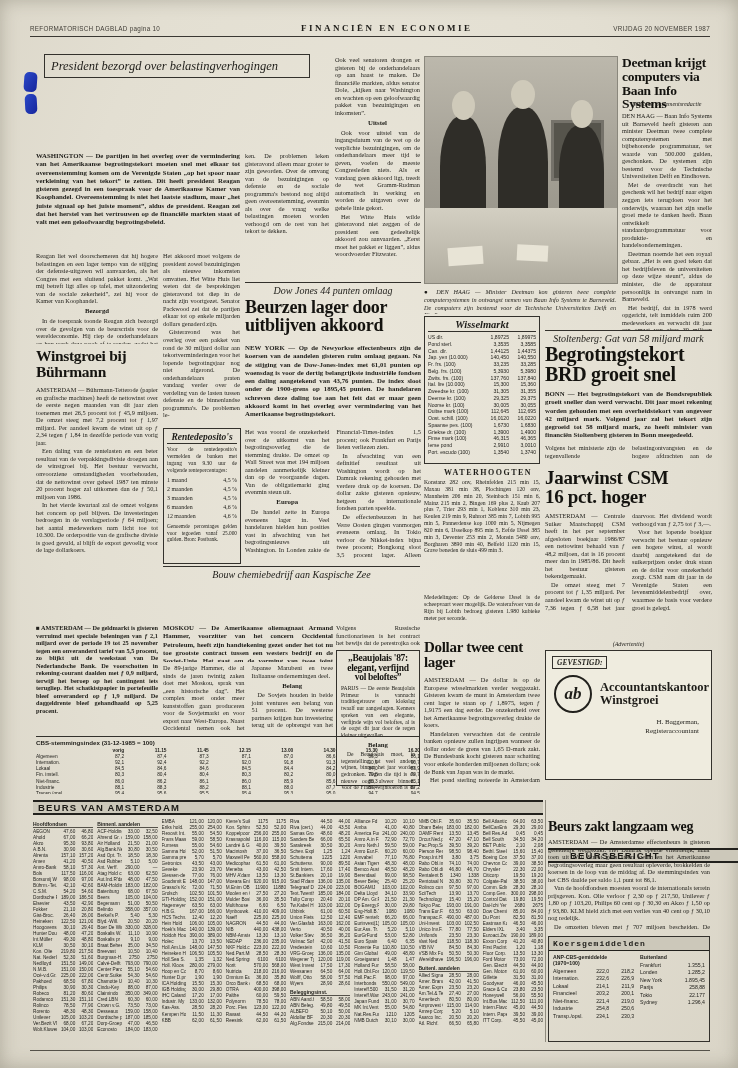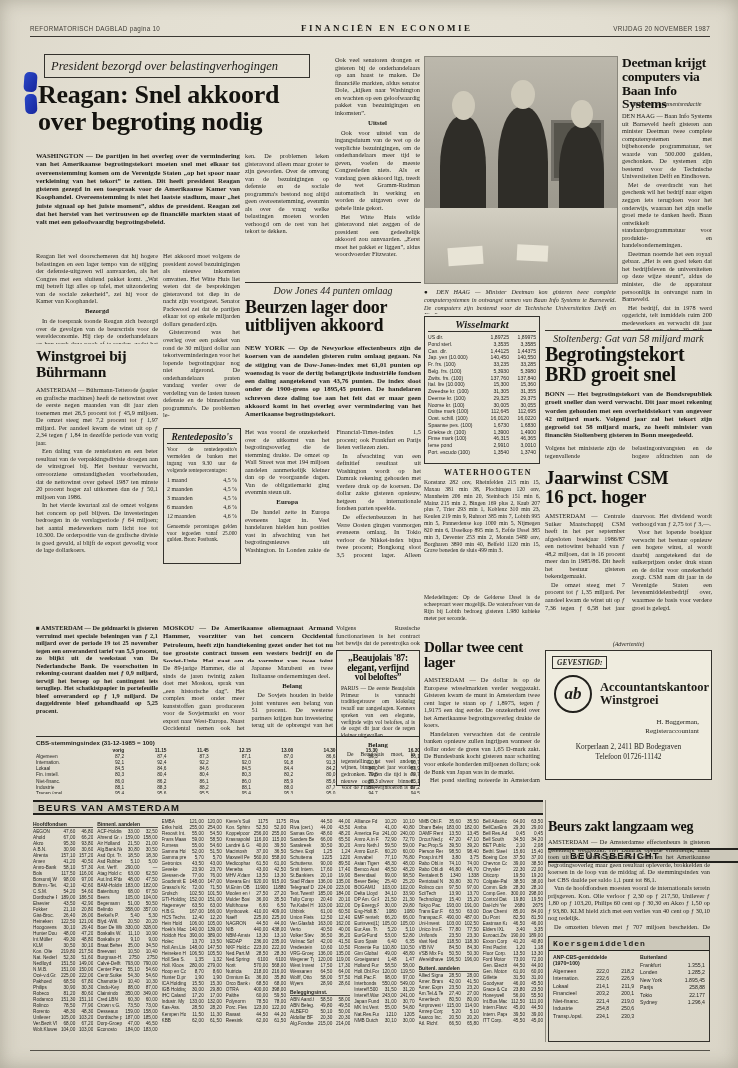--- a/index.html
+++ b/index.html
@@ -92,21 +92,20 @@
     <span class="mh-center">FINANCIËN EN ECONOMIE</span>
     <span class="mh-right sans">VRIJDAG 20 NOVEMBER 1987</span>
   </div>
 
   <div class="abs bluemark" style="left:24px;top:72px;width:13px;height:20px;transform:rotate(4deg);"></div>
   <div class="abs bluemark" style="left:25px;top:94px;width:12px;height:20px;transform:rotate(-3deg);"></div>
 
   <div class="abs kickbox" style="left:44px;top:54px;width:252px;height:20px;">
     <span>President bezorgd over belastingverhogingen</span>
   </div>
-  <div class="abs hl" style="left:38px;top:82px;width:260px;font-size:26px;">Reagan: Snel akkoord over begroting nodig</div>
   <div class="abs lead j" style="left:36px;top:152px;width:204px;height:96px;">WASHINGTON — De partijen in het overleg over de vermindering van het Amerikaanse begrotingstekort moeten snel met elkaar tot overeenstemming komen om de Verenigde Staten „op het spoor naar verkleining van het tekort” te zetten. Dit heeft president Reagan gisteren gezegd in een toespraak voor de Amerikaanse Kamer van Koophandel. Overeenstemming is niet het laatste stadium, maar „het juiste signaal op het juiste moment”, aldus de president. Reagan zei dat het herstel van het vertrouwen op de financiële markten staat of valt met een geloofwaardig begrotingsbeleid.</div>
   <div class="abs body j" style="left:36px;top:252px;width:122px;height:92px;">
       <div class="para">Reagan liet wel doorschemeren dat hij hogere belastingen en een lager tempo van de stijging der defensie-uitgaven wil aanvaarden, als het Congres met een sluitend pakket komt. „Wat mij betreft ligt alles op tafel, met uitzondering van de sociale zekerheid”, zei hij voor de Kamer van Koophandel.</div>
       <div class="hdr">Bezorgd</div>
       <div class="para">In de toespraak toonde Reagan zich bezorgd over de gevolgen van de beurscrisis voor de wereldeconomie. Hij riep de onderhandelaars op hun werk deze week af te ronden, zodat het overleg niet in het slop raakt.</div>
     </div>
   <div class="abs body j" style="left:163px;top:252px;width:77px;height:172px;">
       <div class="para">Het akkoord moet volgens de president zowel bezuinigingen als nieuwe inkomsten omvatten. Het Witte Huis liet weten dat de besprekingen gisteravond tot diep in de nacht zijn voortgezet. Senator Packwood zei dat de partijen elkaar tot op enkele miljarden dollars genaderd zijn.</div>
       <div class="para">Gisteravond was het overleg over een pakket van rond de 30 miljard dollar aan tekortverminderingen voor het lopende begrotingsjaar nog niet afgerond. De onderhandelaars praten vandaag verder over de verdeling van de lasten tussen defensie en de binnenlandse programma's. De problemen le-</div>
     </div>
@@ -273,24 +272,20 @@
         </div>
       <div>
         <div class="ad-n1">Accountantskantoor</div>
         <div class="ad-n2">Winstgroei</div>
       </div>
     </div>
     <div class="ad-person">
       <div>H. Baggerman,</div>
       <div>Registeraccountant</div>
     </div>
-    <div class="ad-addr">
-      <div>Korperlaan 2, 2411 BD  Bodegraven</div>
-      <div>Telefoon 01726-11142</div>
-    </div>
   </div>
 
   <div class="abs rkick" style="left:245px;top:282px;width:176px;">Dow Jones 44 punten omlaag</div>
   <div class="abs hl" style="left:245px;top:298px;width:176px;font-size:18px;">Beurzen lager door uitblijven akkoord</div>
   <div class="abs lead j" style="left:245px;top:344px;width:176px;height:80px;">NEW YORK — Op de Newyorkse effectenbeurs zijn de koersen van de aandelen gisteren ruim omlaag gegaan. Na de stijging van de Dow-Jones-index met 61,01 punten op woensdag is voor de dertig belangrijkste industriële fondsen een daling aangetekend van 43,76 punten. De index sloot onder de 1900-grens op 1895,45 punten. De handelaren schreven deze daling toe aan het feit dat er maar geen akkoord komt in het overleg over vermindering van het Amerikaanse begrotingstekort.</div>
   <div class="abs body j cols2" style="left:245px;top:428px;width:176px;height:132px;">
       <div class="para">Het was vooral de onzekerheid over de uitkomst van het begrotingsoverleg die de stemming drukte. De omzet op Wall Street was met 194 miljoen aandelen aanmerkelijk kleiner dan op de voorgaande dagen. Van de obligatiemarkt ging evenmin steun uit.</div>
       <div class="hdr">Europa</div>
       <div class="para">De handel zette in Europa eveneens lager in. Veel handelaren hielden hun posities vast in afwachting van het begrotingsnieuws uit Washington. In Londen zakte de Financial-Times-index 1,5 procent; ook Frankfurt en Parijs lieten verliezen zien.</div>
       <div class="para">In afwachting van een definitief resultaat uit Washington wordt op het Damrak rekening gehouden met verdere druk op de koersen. De dollar zakte gisteren opnieuw, hetgeen de internationale fondsen parten speelde.</div>
@@ -327,20 +322,21 @@
           <span class="c1">4,6 %</span>
         </div>
         <div class="row">
           <span class="c0">12 maanden</span>
           <span class="c1">4,6 %</span>
         </div>
       </div>
     <div class="rente-note">Genoemde percentages gelden voor tegoeden vanaf 25.000 gulden. Bron: Postbank.</div>
   </div>
 
+  <div class="abs rkick" style="left:163px;top:566px;width:257px;">Bouw chemiebedrijf aan Kaspische Zee</div>
   <div class="abs lead j" style="left:163px;top:624px;width:170px;height:38px;">MOSKOU — De Amerikaanse oliemagnaat Armand Hammer, voorzitter van het concern Occidental Petroleum, heeft zijn handtekening gezet onder het tot nu toe grootste contract tussen een westers bedrijf en de Sovjet-Unie. Het gaat om de vorming van twee joint ventures voor de bouw van een groot petrochemisch complex aan de Kaspische Zee, met een investering van zes miljard dollar.</div>
   <div class="abs body j cols2" style="left:163px;top:664px;width:170px;height:70px;">
       <div class="para">De 89-jarige Hammer, die al sinds de jaren twintig zaken doet met Moskou, sprak van „een historische dag”. Het complex moet onder meer kunststoffen gaan produceren voor de Sovjetmarkt en voor export naar West-Europa. Naast Occidental nemen ook het Japanse Marubeni en twee Italiaanse ondernemingen deel.</div>
       <div class="hdr">Belang</div>
       <div class="para">De Sovjets houden in beide joint ventures een belang van 51 procent. De westerse partners krijgen hun investering terug uit de opbrengst van het complex, dat in 1993 gereed moet zijn. Volgens Hammer is de financiering vrijwel rond.</div>
     </div>
   <div class="abs body j" style="left:336px;top:624px;width:84px;height:22px;">Volgens Russische functionarissen is het contract het bewijs dat de perestrojka ook westerse investeerders kansen biedt.</div>
 
   <div class="abs box" style="left:336px;top:650px;width:84px;height:136px;padding:3px 4px;">
     <div class="hl" style="font-size:9.5px;text-align:center;margin-bottom:2px;">„Beaujolais '87: elegant, verfijnd vol beloftes”</div>

